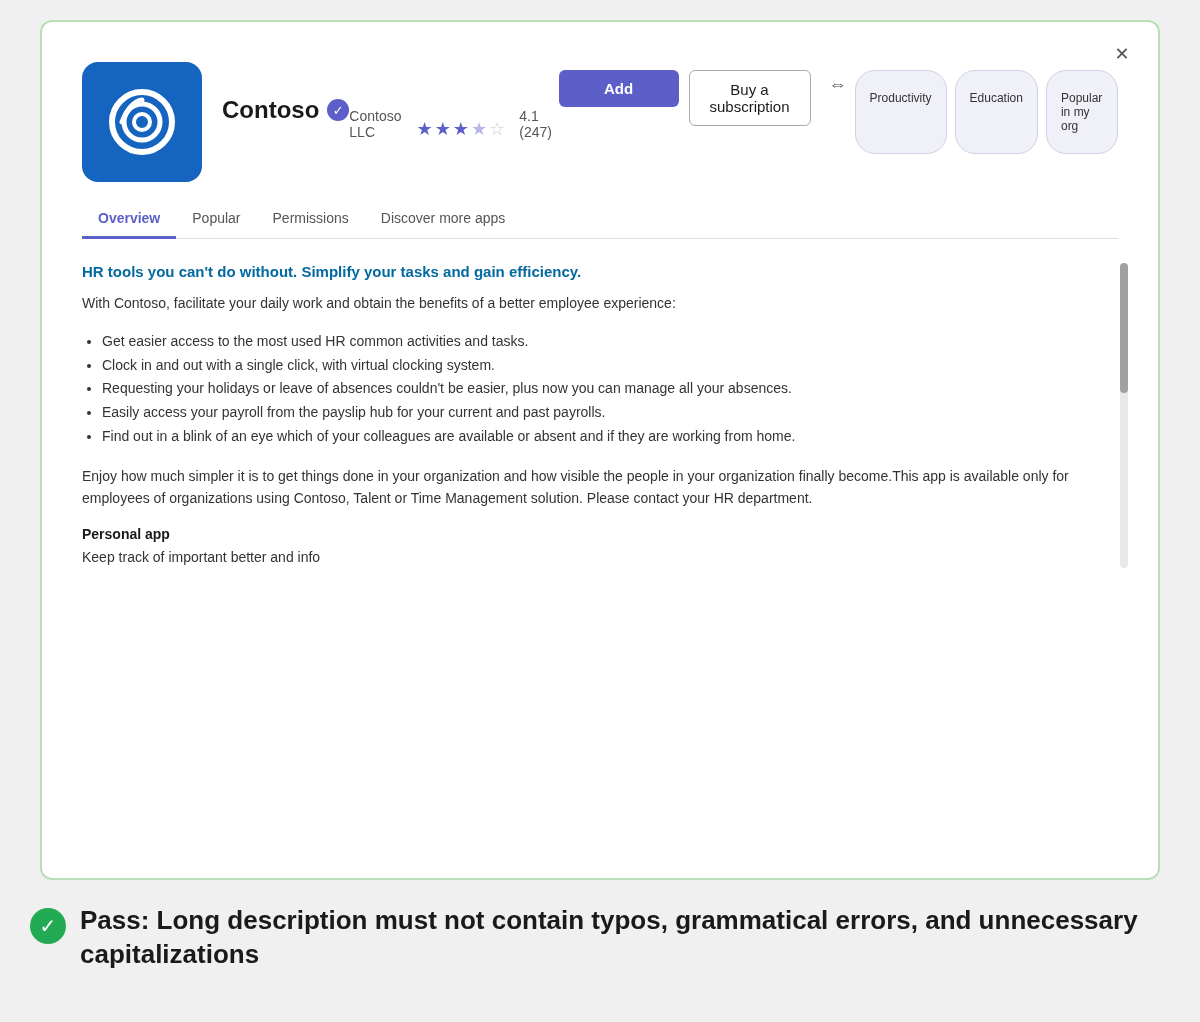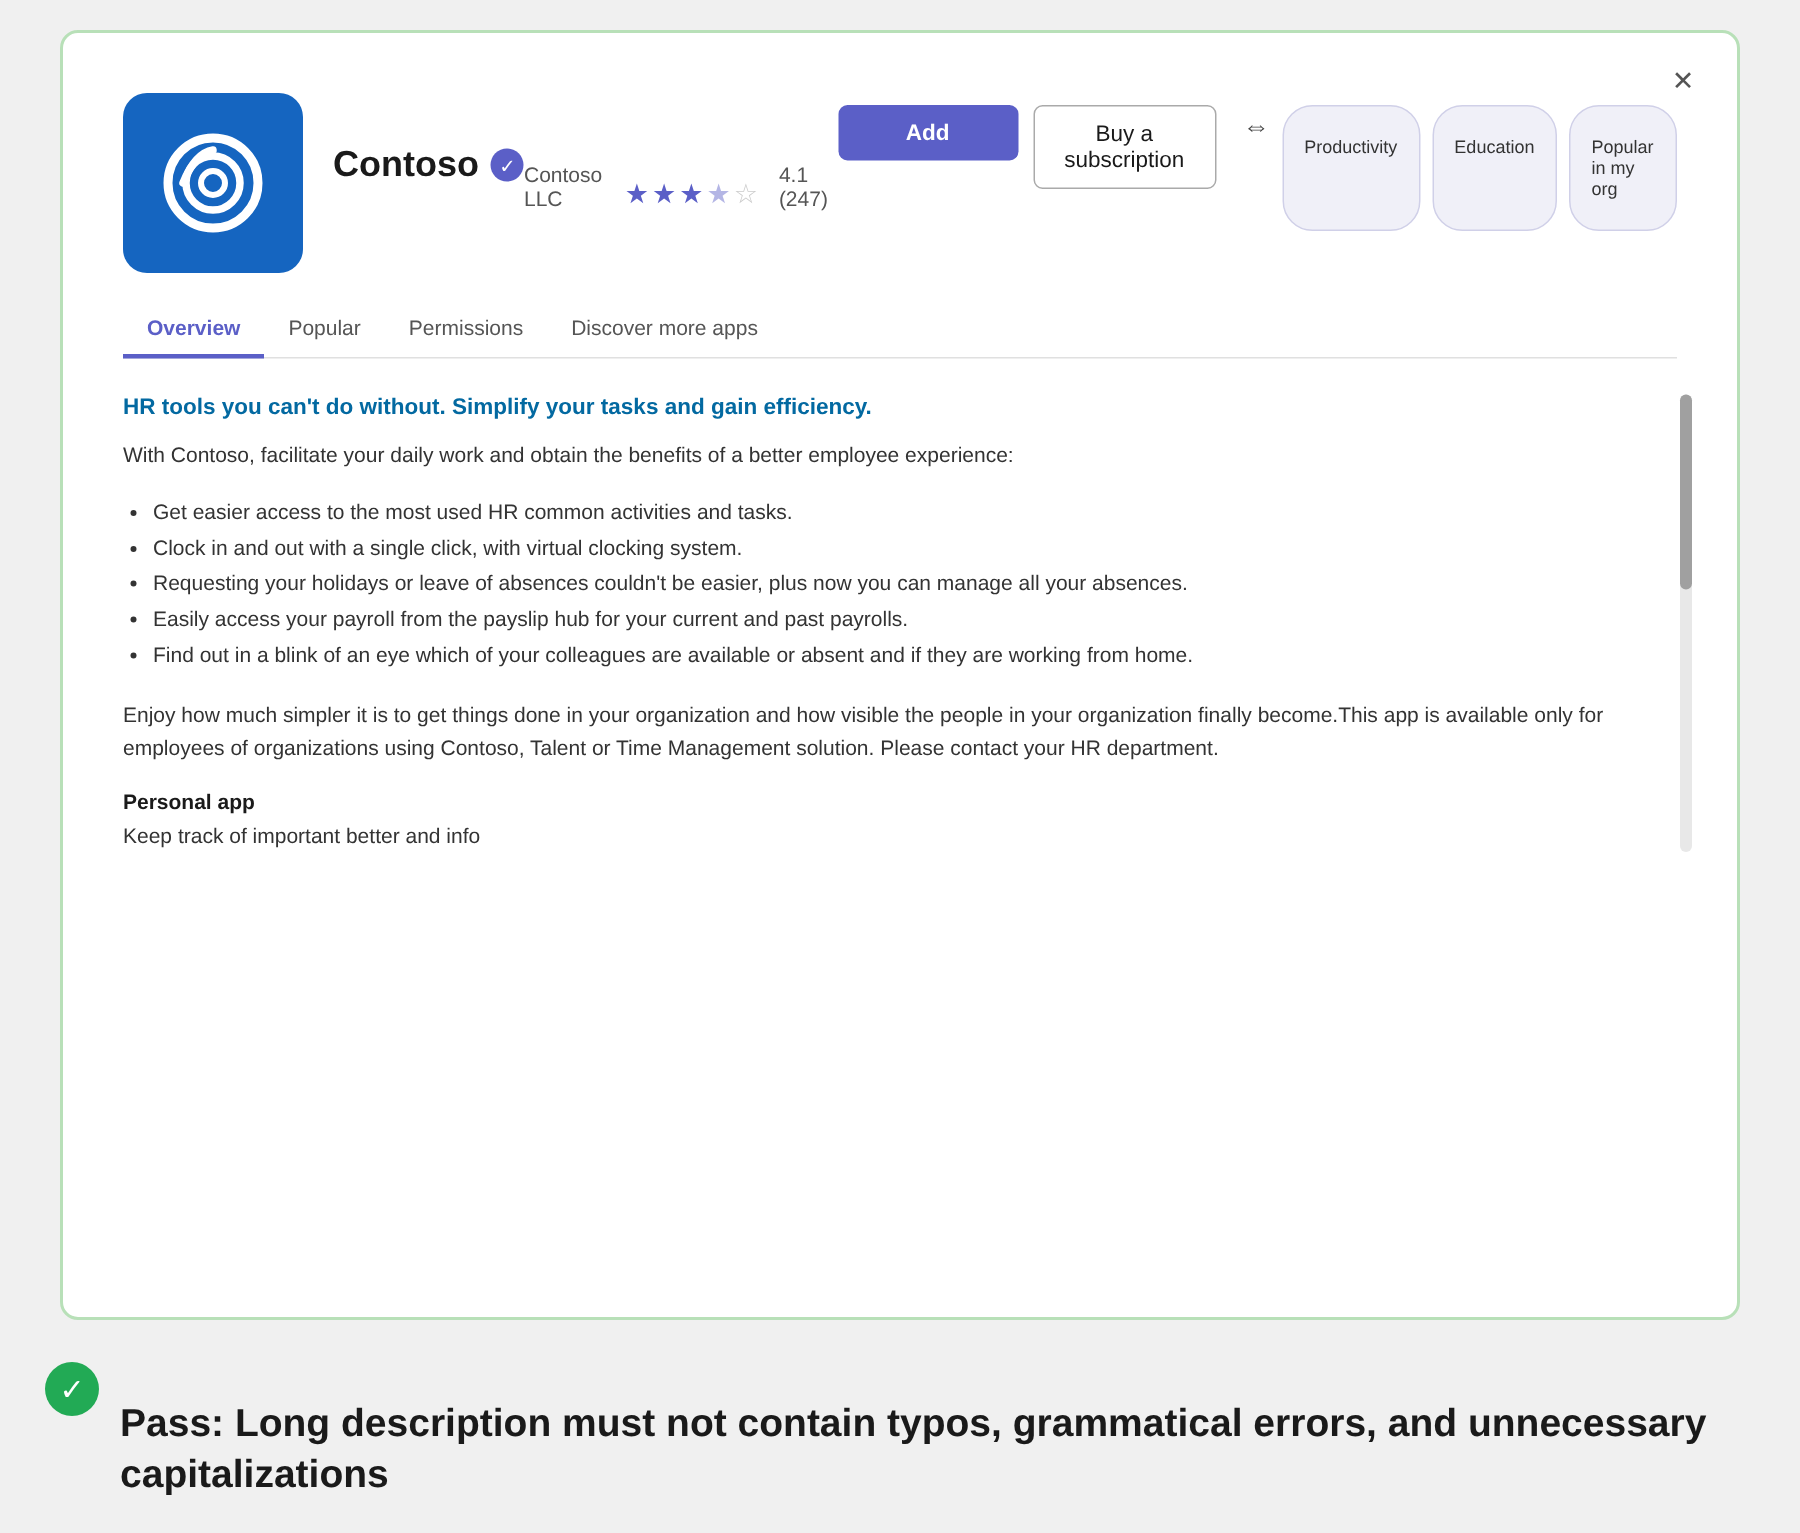--- a/index.html
+++ b/index.html
@@ -268,21 +268,20 @@
       font-size: 20px;
       flex-shrink: 0;
       margin-top: 4px;
     }
 
     .pass-text {
       font-size: 26px;
       font-weight: 800;
       color: #1a1a1a;
       line-height: 1.3;
-      margin-top: 28px;
     }
   </style>
 </head>
 <body>
 
 <div class="modal-wrapper">
 
   <button class="close-btn">✕</button>
 
   <div class="app-header">

